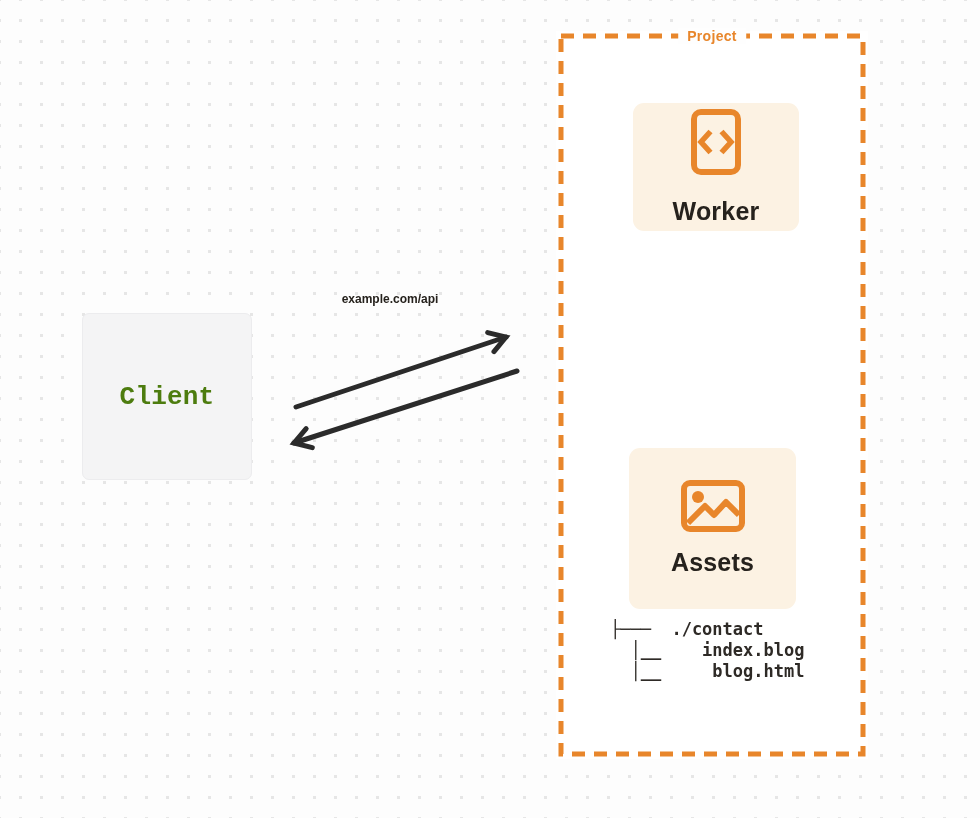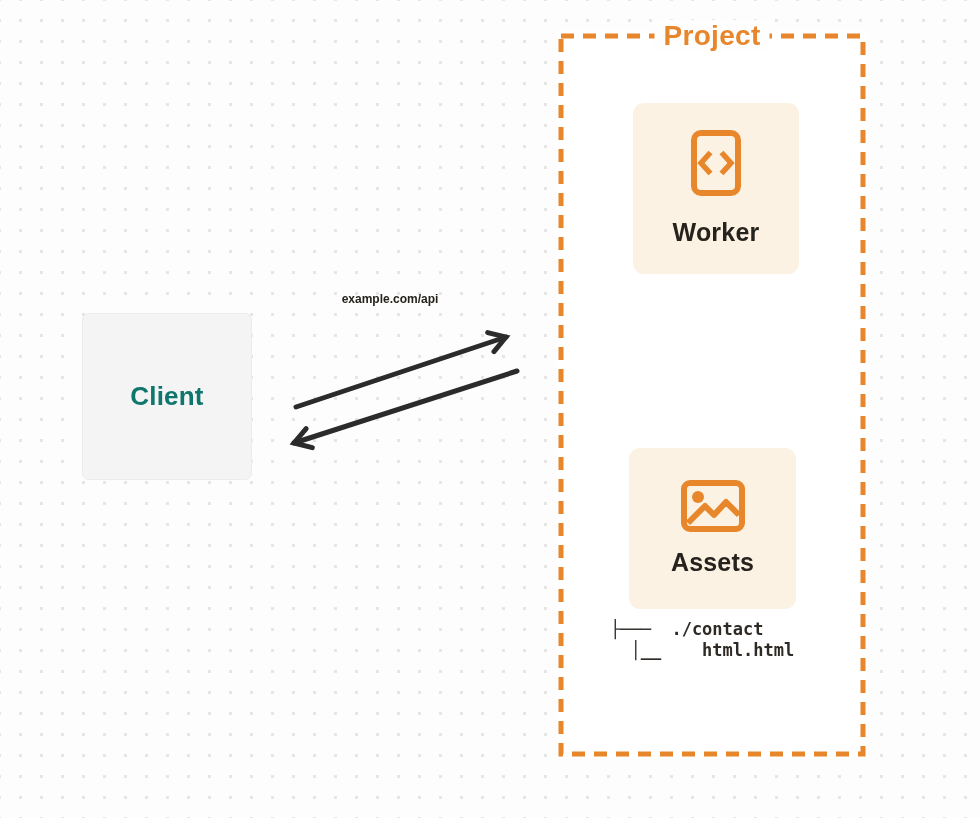--- a/index.html
+++ b/index.html
@@ -14,43 +14,43 @@
     font-family:"Liberation Sans", sans-serif;
   }
   .abs{position:absolute;}
 
   
   .client-node{
     left:82px;top:313px;width:168px;height:165px;
     background:#F4F4F5;border:1px solid #ECECEE;border-radius:7px;
     display:flex;align-items:center;justify-content:center;
   }
-  .client-label{font-size:26px;font-weight:700;color:#0f766e;letter-spacing:.2px;}
+  .client-label{font-size:26px;font-weight:700;color:#4d7c0f;letter-spacing:.2px;font-family:Liberation Mono, monospace;}
 
   
   .project-boundary{
     left:556px;top:31px;width:312px;height:728px;
     background:#FFFFFF;
   }
   .project-boundary svg{position:absolute;left:0;top:0;}
   .project-title{
     left:712px;top:36px;
     transform:translate(-50%,-50%);
     background:#FEFEFE;
     padding:0 9px;
-    font-size:28px;font-weight:700;color:#E8862B;letter-spacing:.3px;
+    font-size:14px;font-weight:700;color:#E8862B;letter-spacing:.3px;
     white-space:nowrap;
   }
 
   
   .node-card{
     background:#FCF2E3;border-radius:11px;
     display:flex;flex-direction:column;align-items:center;justify-content:center;
   }
-  .worker-card{left:633px;top:103px;width:166px;height:171px;gap:22px;}
+  .worker-card{left:633px;top:103px;width:166px;height:128px;gap:22px;}
   .assets-card{left:629px;top:448px;width:167px;height:161px;gap:16px;}
   .node-label{font-size:25px;font-weight:700;color:#26221D;letter-spacing:.2px;}
 
   
   .file-tree{
     left:610px;top:619px;
     font-family:"DejaVu Sans Mono","Liberation Mono",monospace;
     font-size:17px;line-height:21px;font-weight:700;color:#2E2A26;
   }
   .tree-line{white-space:pre;}
@@ -88,21 +88,22 @@
     <svg width="64" height="52" viewBox="0 0 64 52">
       <rect x="3" y="3" width="58" height="46" rx="6" fill="none" stroke="#E8862B" stroke-width="6"></rect>
       <circle cx="17" cy="17" r="6" fill="#E8862B"></circle>
       <polyline points="7,43 24,26 33,35 45,22 58,35" fill="none" stroke="#E8862B" stroke-width="6" stroke-linejoin="round"></polyline>
     </svg>
     <div class="node-label">Assets</div>
   </div>
 
   <div class="abs file-tree">
     <div class="tree-line">├───  ./contact</div>
-    <div class="tree-line">  │__    html.html</div>
+    <div class="tree-line">  │__    index.blog</div>
+    <div class="tree-line">  │__     blog.html</div>
   </div>
 
   <div class="abs client-node">
     <div class="client-label">Client</div>
   </div>
 
   <svg class="abs arrow-layer" width="980" height="818" viewBox="0 0 980 818">
     <defs>
       <marker id="arrowhead" markerUnits="userSpaceOnUse" markerWidth="30" markerHeight="30" refX="23" refY="15" orient="auto">
         <path d="M7,5 L23,15 L7,25" fill="none" stroke="#2B2B2B" stroke-width="5" stroke-linecap="round" stroke-linejoin="miter"></path>

